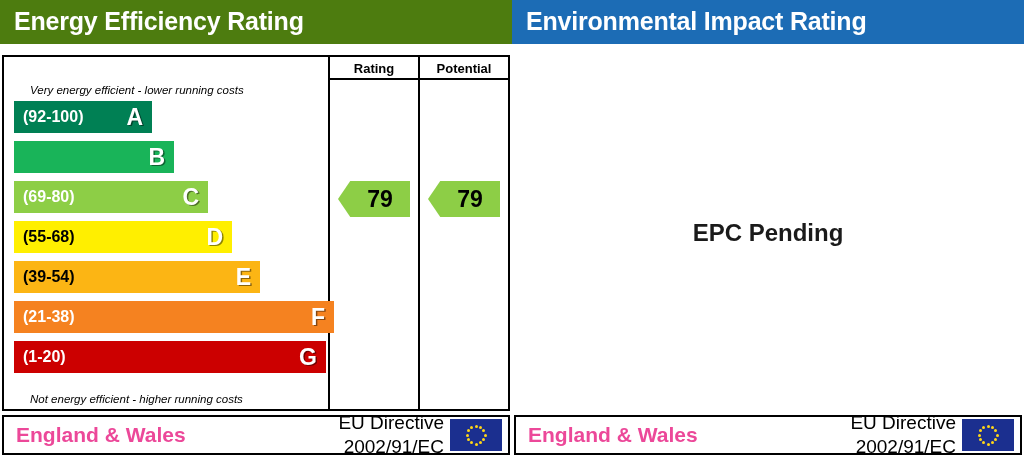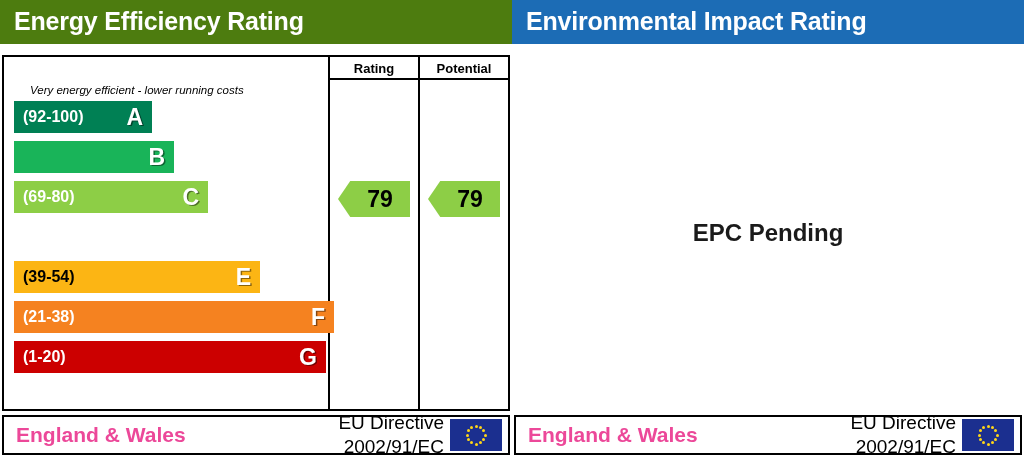--- a/index.html
+++ b/index.html
@@ -230,36 +230,41 @@
     <div class="chart-frame">
 
       <div class="col-div col-div-1"></div>
       <div class="col-div col-div-2"></div>
       <div class="head-row-line"></div>
 
       <div class="col-head col-head-current">Rating</div>
       <div class="col-head col-head-potential">Potential</div>
 
       <div class="caption caption-top">Very energy efficient - lower running costs</div>
+      <div class="caption caption-bottom">Not energy efficient - higher running costs</div>
 
       <div class="band" id="band-0" style="top: 44px; width: 138px; background: rgb(0, 128, 84);">
         <span class="band-range" style="color: rgb(255, 255, 255);">(92-100)</span>
         <span class="band-letter lt-white">A</span>
       </div>
 
       <div class="band" id="band-1" style="top: 84px; width: 160px; background: rgb(25, 180, 89);">
         <span class="band-range" style="color: rgb(255, 255, 255); margin-top: 48px;">(81-91)</span>
         <span class="band-letter lt-white">B</span>
       </div>
 
       <div class="band" id="band-2" style="top: 124px; width: 194px; background: rgb(141, 206, 70);">
         <span class="band-range" style="color: rgb(255, 255, 255);">(69-80)</span>
         <span class="band-letter lt-white">C</span>
       </div>
 
+      <div class="band" id="band-3" style="top: 164px; width: 218px; background: rgb(255, 239, 0);">
+        <span class="band-range" style="color: rgb(0, 0, 0);">(55-68)</span>
+        <span class="band-letter lt-white">D</span>
+      </div>
 
       <div class="band" id="band-4" style="top: 204px; width: 246px; background: rgb(252, 181, 20);">
         <span class="band-range" style="color: rgb(0, 0, 0);">(39-54)</span>
         <span class="band-letter lt-white">E</span>
       </div>
 
       <div class="band" id="band-5" style="top: 244px; width: 278px; background: rgb(245, 130, 32); padding-left: 42px;">
         <span class="band-range" style="color: rgb(255, 255, 255);">(21-38)</span>
         <span class="band-letter lt-white">F</span>
       </div>

